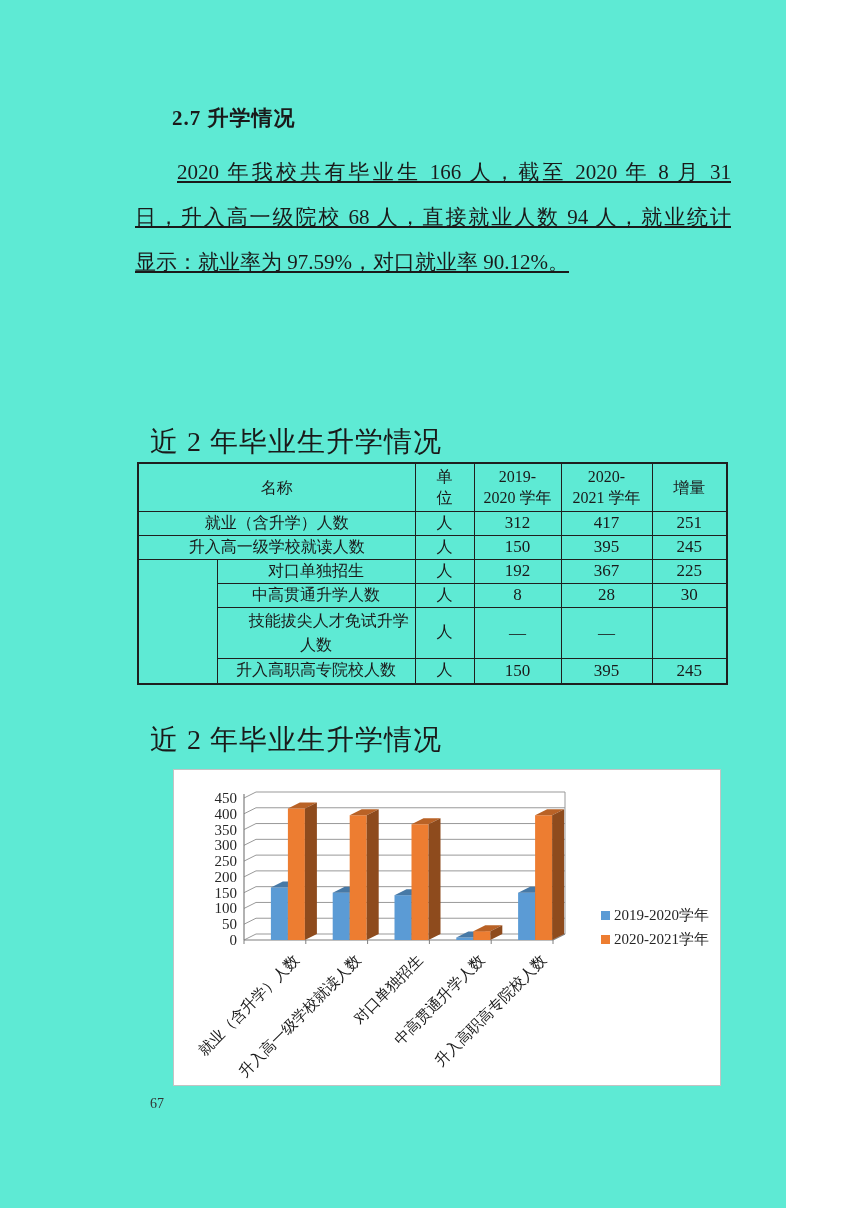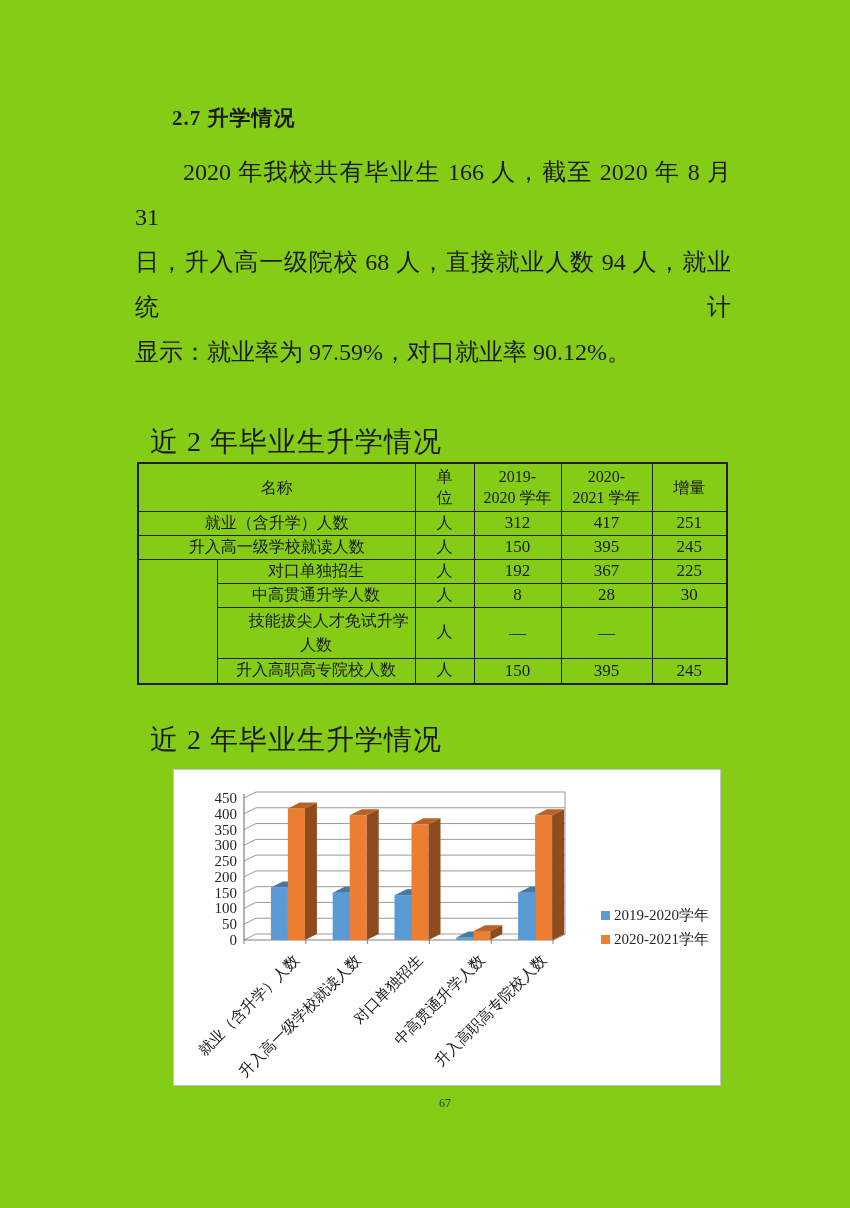--- a/index.html
+++ b/index.html
@@ -1,31 +1,31 @@
 <!DOCTYPE html>
 <html><head>
 <meta charset="utf-8">
 <style>
   html,body{margin:0;padding:0;background:#ffffff;}
   .page{
     position:relative;
-    width:850px;height:1208px;
-    background:#84cc16;
+    width:786px;height:1208px;
+    background:#5eead4;
     font-family:"Liberation Serif","DejaVu Serif",serif;
     color:#1a1a1a;
     overflow:hidden;
   }
   .heading{
     position:absolute;left:172px;top:104px;
     font-size:21px;font-weight:bold;margin:0;
     letter-spacing:1px;
   }
   .para{
     position:absolute;left:135px;width:596px;
-    font-size:24px;line-height:45px;
+    font-size:21px;line-height:45px;text-decoration:underline;
   }
   #para1{top:150px;}
   #para2{top:285px;}
   .pline{width:100%;}
   .pline.just{text-align:justify;text-align-last:justify;}
   .pline.first{text-indent:2em;}
   .doc-title{
     position:absolute;left:150px;width:590px;
     text-align:left;font-size:28px;letter-spacing:1px;
   }
@@ -59,21 +59,21 @@
     width:548px;height:317px;
     border:1.5px solid #c3c3c3;
     background:#ffffff;
     box-sizing:border-box;
   }
   .ytick{font:15px "Liberation Serif","DejaVu Serif",serif;fill:#262626;}
   .xcat{font:15px "Liberation Serif","DejaVu Serif",serif;fill:#1a1a1a;}
   .legend-text{font:15px "Liberation Serif","DejaVu Serif",serif;fill:#262626;}
   .page-number{
     position:absolute;left:150px;top:1096px;width:590px;
-    text-align:center;font-size:12px;color:#333;
+    font-size:14px;color:#333;
   }
 </style>
 </head>
 <body>
 
 <div class="page">
 
   <h2 class="heading">2.7 升学情况</h2>
 
   <div class="para" id="para1">

